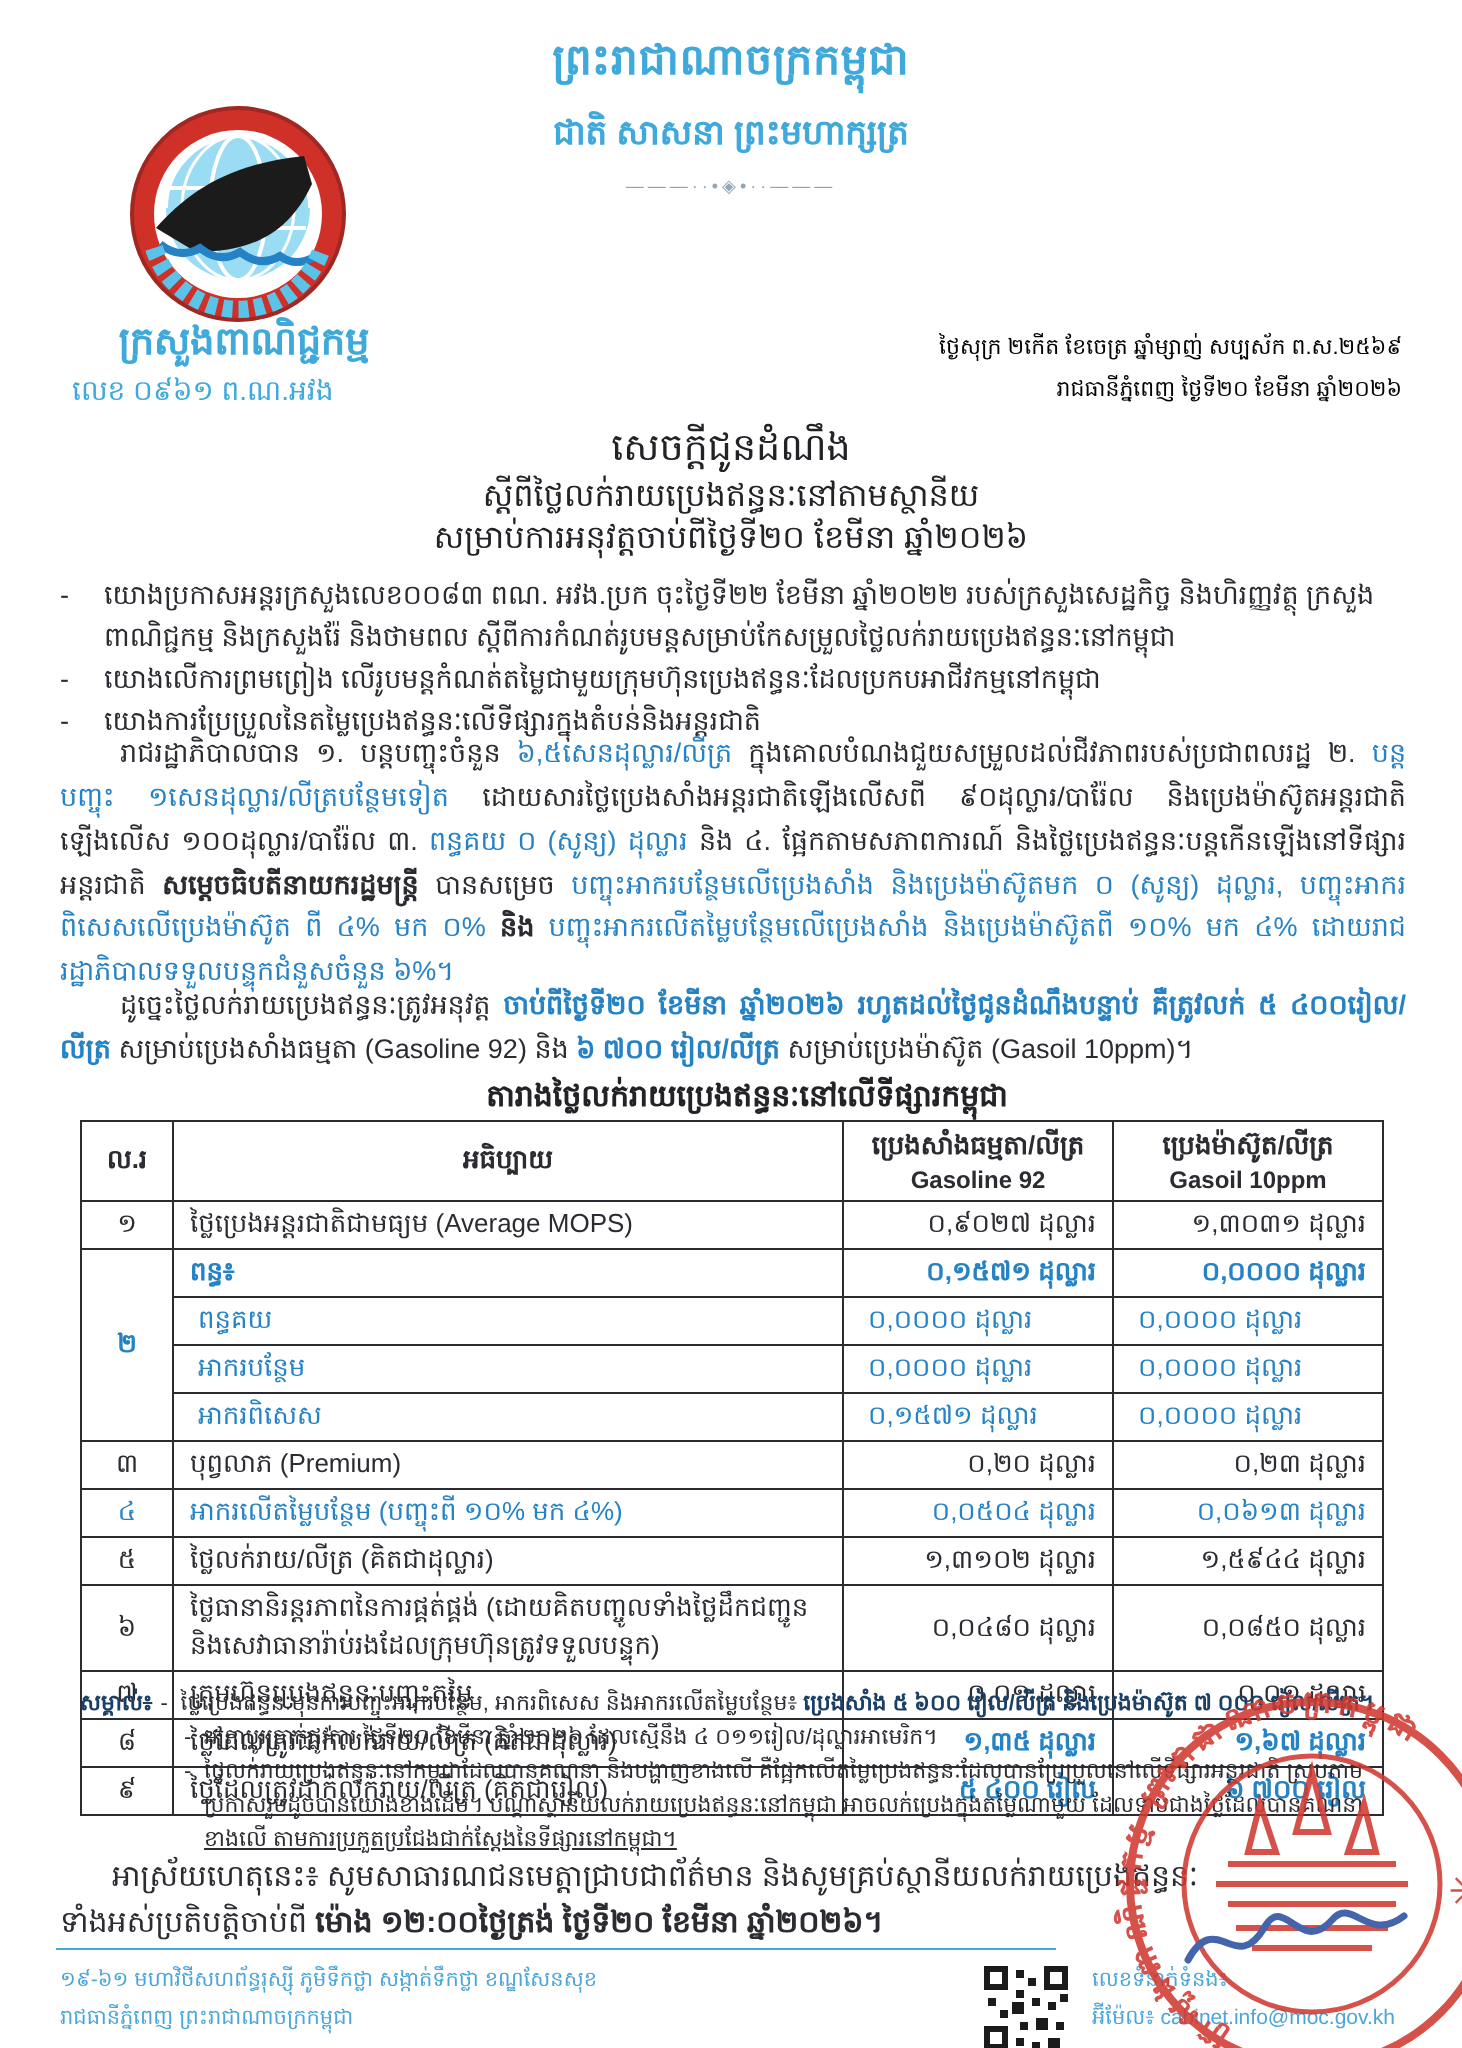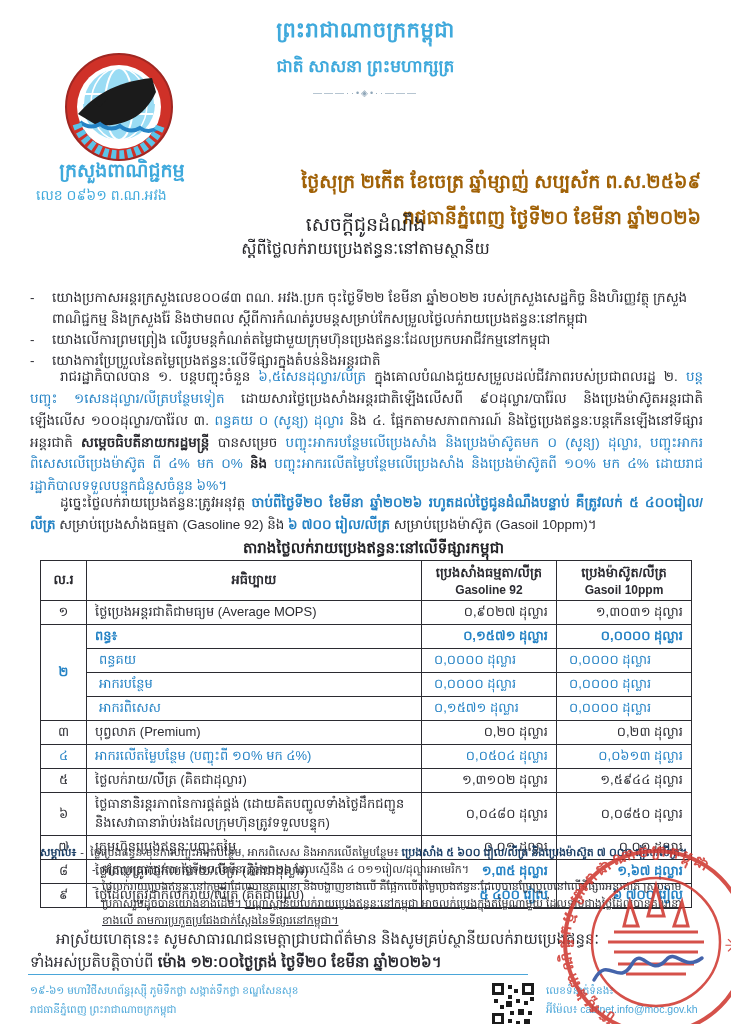--- a/index.html
+++ b/index.html
@@ -13,21 +13,21 @@
   
   .kingdom { position:absolute; top:16px; left:0; right:0; text-align:center; }
   .k1 { font-size:21px; font-weight:bold; color:#3fa9dc; letter-spacing:.5px; }
   .k2 { font-size:17px; font-weight:bold; color:#3fa9dc; margin-top:8px; }
   .ornament { margin-top:8px; color:#8fa6b8; font-size:9px; letter-spacing:2px; }
   .logo { position:absolute; top:52px; left:64px; width:110px; height:110px; }
   .ministry-name { position:absolute; top:158px; left:22px; width:200px; text-align:center;
     font-size:19px; font-weight:bold; color:#3fa9dc; }
   .doc-number { position:absolute; top:186px; left:36px; font-size:14px; color:#3fa9dc; }
   .dateline { position:absolute; top:164px; right:30px; text-align:right;
-    font-size:19px; color:#a16207; line-height:1.9;font-weight:bold; }
+    font-size:11px; color:#000000; line-height:1.9; }
   
   .doc-title { position:absolute; top:212px; left:0; right:0; text-align:center;
     font-weight:normal; color:#232327; line-height:1.35; }
   .t1 { font-size:19px; }
   .t2, .t3 { font-size:16px; }
   
   .refs { position:absolute; top:288px; left:30px; right:28px; font-size:13.5px; line-height:1.55; }
   .ref-item { display:flex; }
   .ref-dash { width:22px; flex:none; }
   .para { font-size:13.5px; line-height:1.62; text-align:justify; }
@@ -103,20 +103,21 @@
   <div class="doc-number">លេខ ០៩៦១ ព.ណ.អវង</div>
 
   <div class="dateline">
     <div>ថ្ងៃសុក្រ ២កើត ខែចេត្រ ឆ្នាំម្សាញ់ សប្បស័ក ព.ស.២៥៦៩</div>
     <div>រាជធានីភ្នំពេញ ថ្ងៃទី២០ ខែមីនា ឆ្នាំ២០២៦</div>
   </div>
 
   <div class="doc-title">
     <div class="t1">សេចក្តីជូនដំណឹង</div>
     <div class="t2">ស្តីពីថ្លៃលក់រាយប្រេងឥន្ធនៈនៅតាមស្ថានីយ</div>
+    <div class="t3">សម្រាប់ការអនុវត្តចាប់ពីថ្ងៃទី២០ ខែមីនា ឆ្នាំ២០២៦</div>
   </div>
 
   <div class="refs">
     <div class="ref-item">
       <span class="ref-dash">-</span>
       <span>យោងប្រកាសអន្តរក្រសួងលេខ០០៨៣ ពណ. អវង.ប្រក ចុះថ្ងៃទី២២ ខែមីនា ឆ្នាំ២០២២ របស់ក្រសួងសេដ្ឋកិច្ច និងហិរញ្ញវត្ថុ ក្រសួងពាណិជ្ជកម្ម និងក្រសួងរ៉ែ និងថាមពល ស្តីពីការកំណត់រូបមន្តសម្រាប់កែសម្រួលថ្លៃលក់រាយប្រេងឥន្ធនៈនៅកម្ពុជា</span>
     </div>
     <div class="ref-item">
       <span class="ref-dash">-</span>
       <span>យោងលើការព្រមព្រៀង លើរូបមន្តកំណត់តម្លៃជាមួយក្រុមហ៊ុនប្រេងឥន្ធនៈដែលប្រកបអាជីវកម្មនៅកម្ពុជា</span>

